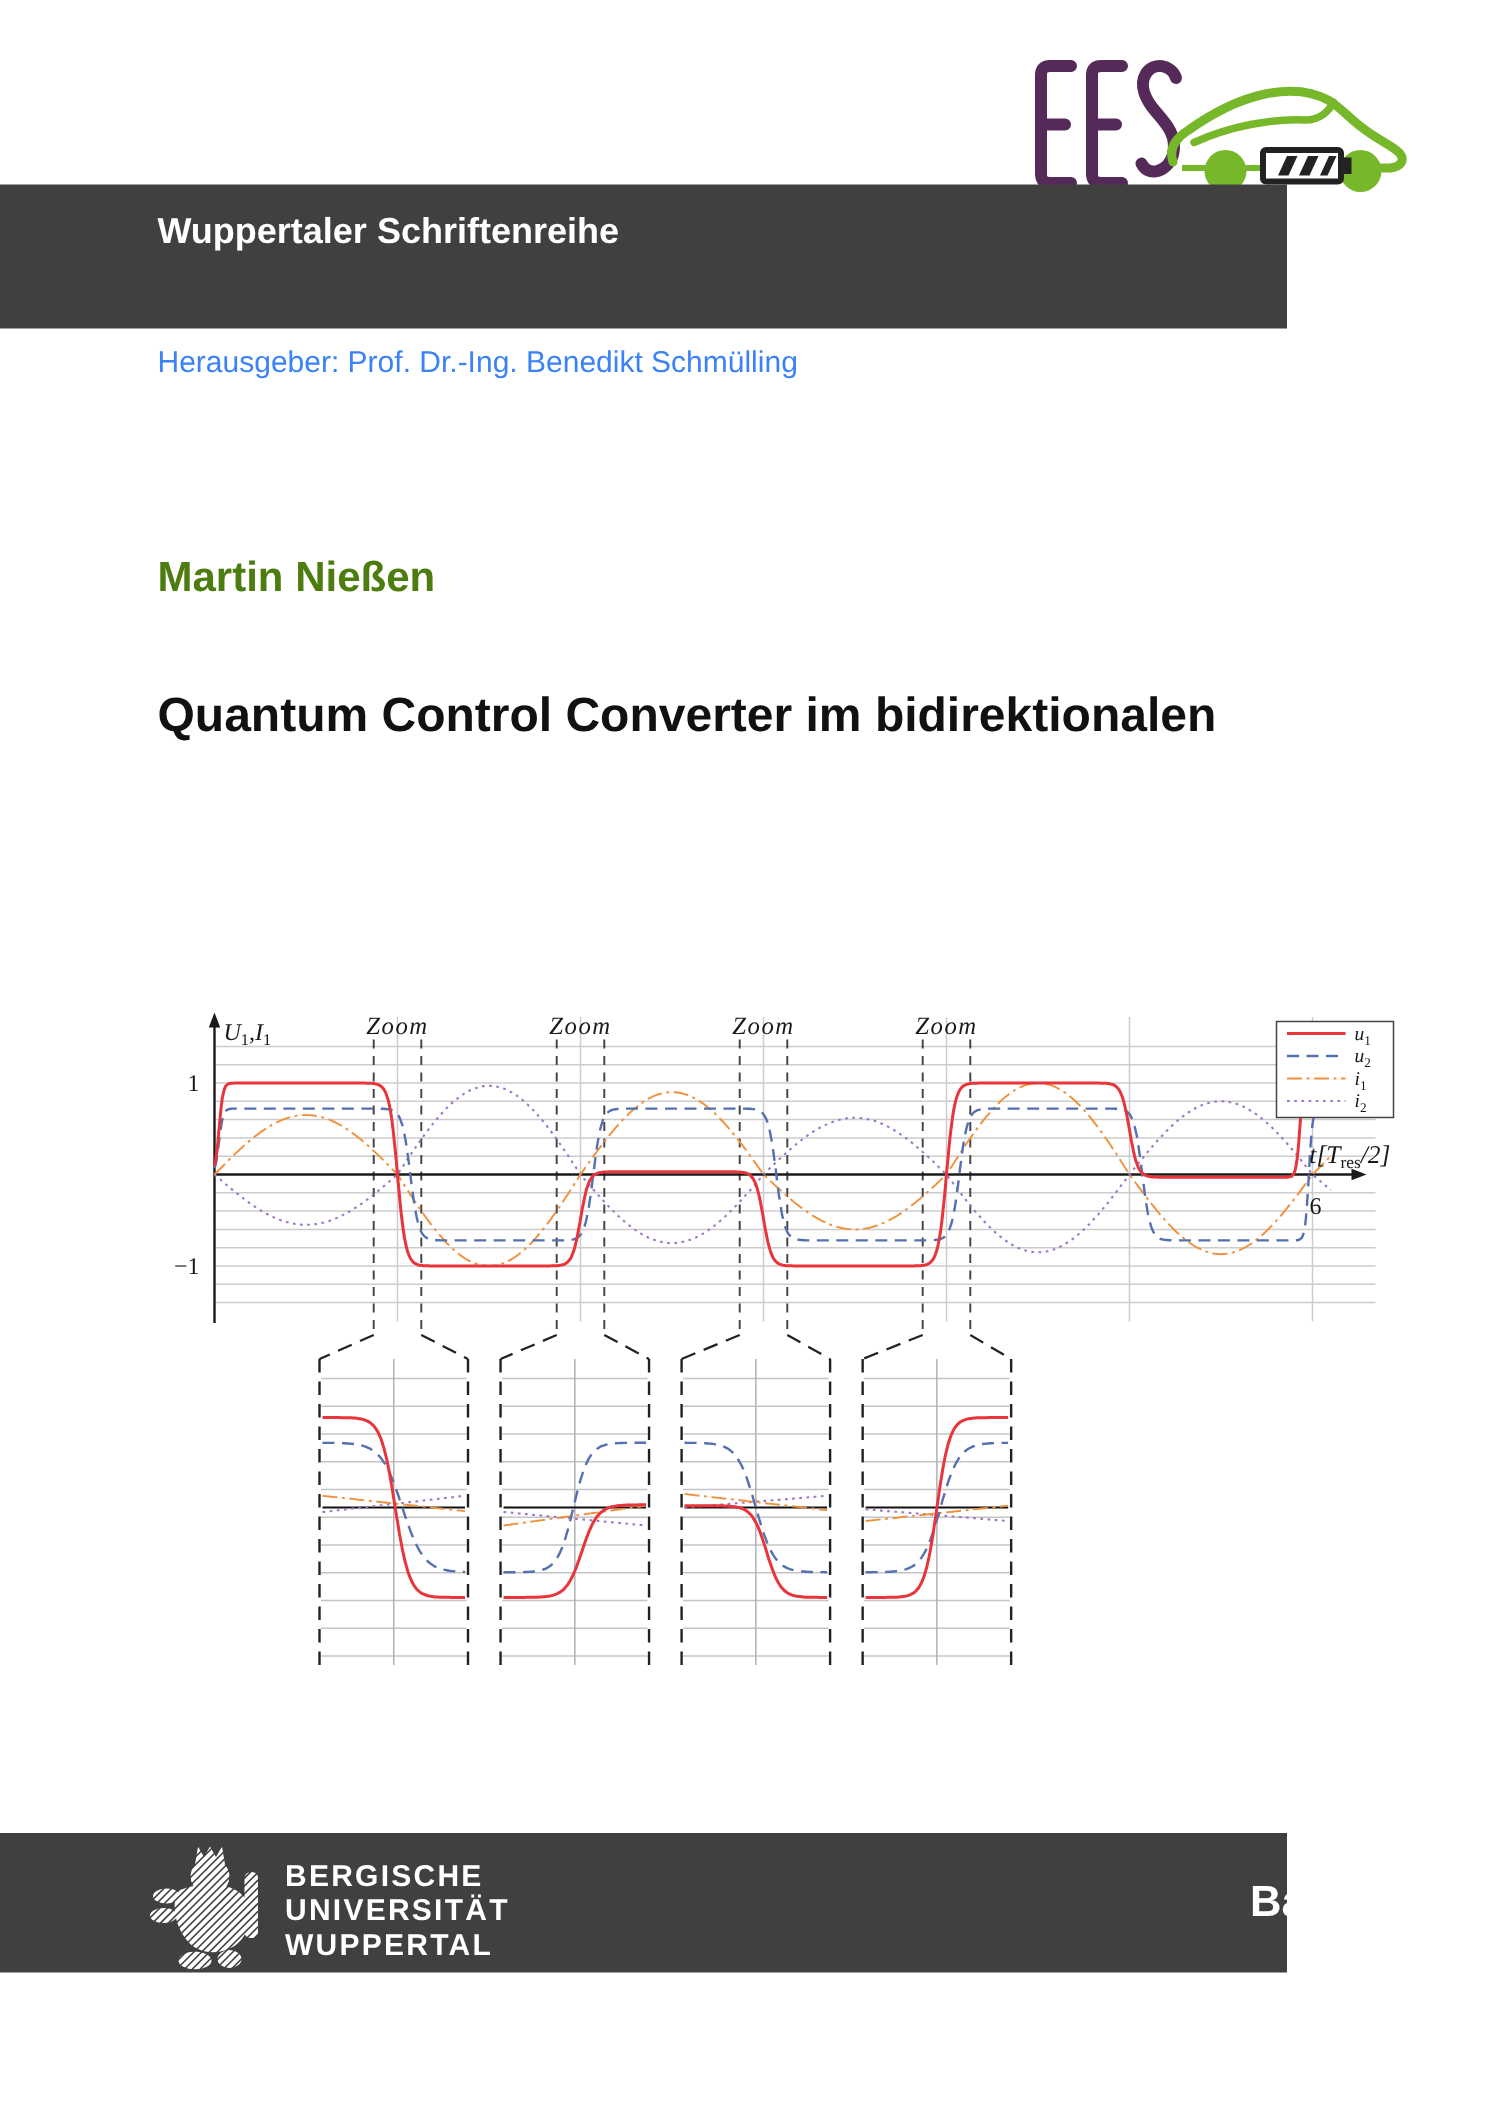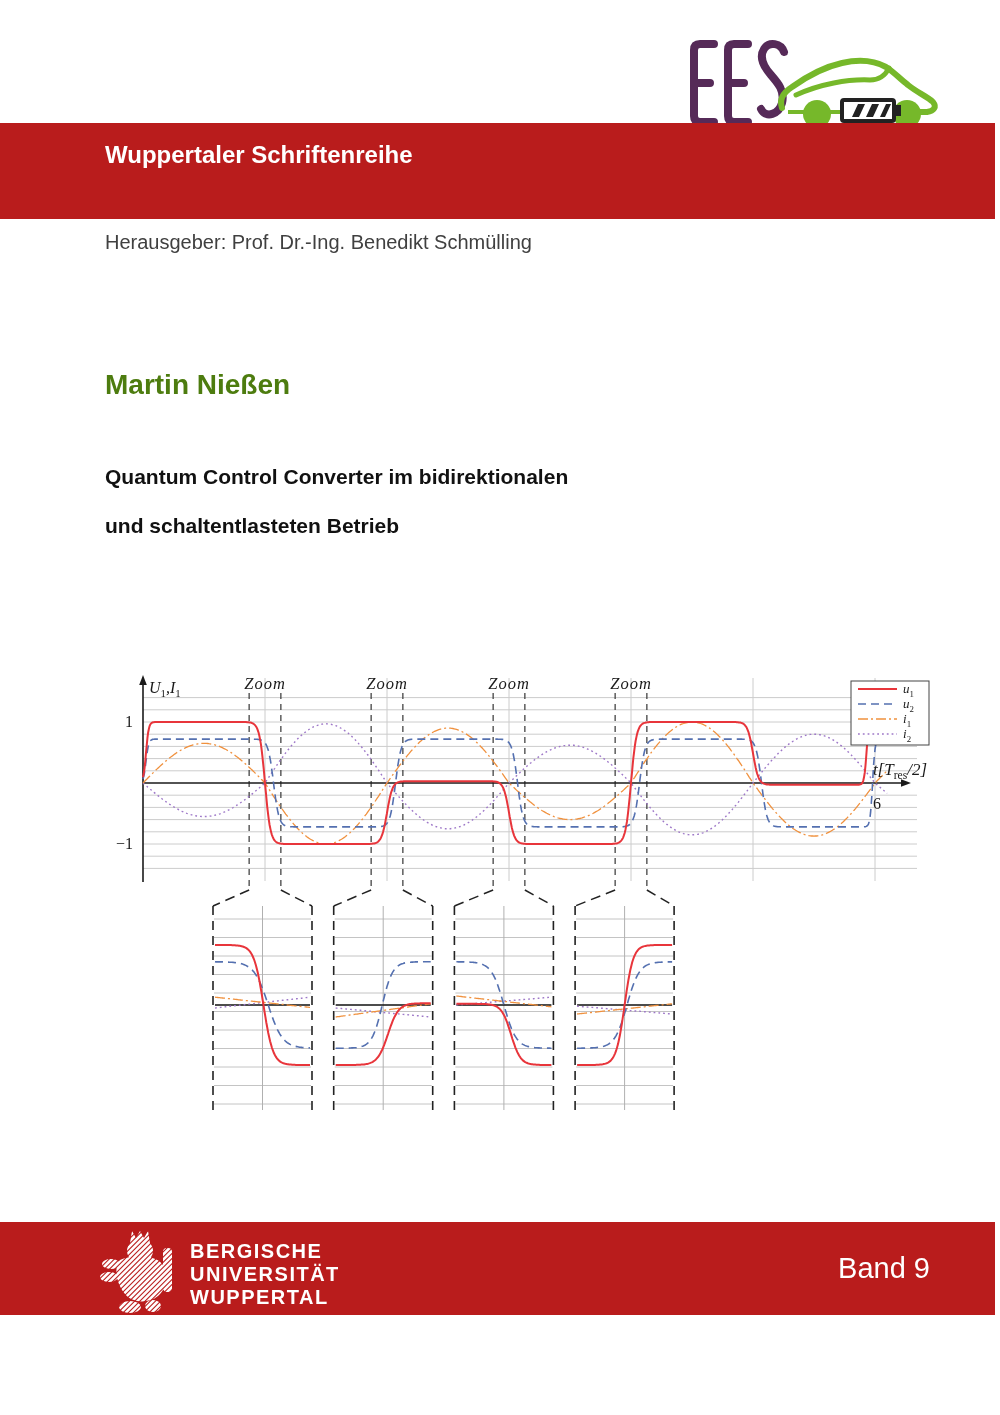--- a/index.html
+++ b/index.html
@@ -1,30 +1,30 @@
 <!DOCTYPE html>
 <html><head>
 <meta charset="utf-8">
 <style>
   html,body{margin:0;padding:0;background:#ffffff;}
   .page{position:relative;width:1000px;height:1415px;background:#ffffff;overflow:hidden;
         font-family:"Liberation Sans",sans-serif;}
-  .banner{position:absolute;left:0;width:995px;background:#b91c1c;}
+  .banner{position:absolute;left:0;width:858px;background:#404040;}
   .banner.top{top:123px;height:96px;}
   .banner.bottom{top:1222px;height:93px;}
   .banner-text{position:absolute;left:105px;top:15px;color:#ffffff;font-weight:bold;
                font-size:24px;line-height:33px;}
-  .editor{position:absolute;left:105px;top:231px;font-size:20px;color:#404040;}
+  .editor{position:absolute;left:105px;top:231px;font-size:20px;color:#3b82f6;}
   .author{position:absolute;left:105px;top:369px;font-size:28px;font-weight:bold;color:#4d7c0f;}
-  .title{position:absolute;left:105px;top:452px;font-size:21px;font-weight:bold;color:#111;
+  .title{position:absolute;left:105px;top:452px;font-size:32px;font-weight:bold;color:#111;
          line-height:49px;}
   .uni-text{position:absolute;left:190px;top:1240px;color:#ffffff;font-weight:bold;
             font-size:20px;line-height:23px;letter-spacing:1.5px;}
   .band{position:absolute;right:70px;top:1222px;height:93px;display:flex;align-items:center;
-        color:#ffffff;font-weight:normal;font-size:29px;}
+        color:#ffffff;font-weight:bold;font-size:29px;}
   .logo-ees{position:absolute;left:688px;top:38px;}
   .lion{position:absolute;left:100px;top:1230px;}
   .chart-wrap{position:absolute;left:105px;top:663px;text-decoration:underline;}
   svg text{user-select:none;}
 </style>
 </head>
 <body>
 
 <div class="page">
 
@@ -55,21 +55,20 @@
       <div>Wuppertaler Schriftenreihe</div>
     </div>
   </div>
 
   <div class="editor">Herausgeber: Prof. Dr.-Ing. Benedikt Schmülling</div>
 
   <div class="author">Martin Nießen</div>
 
   <div class="title">
     <div>Quantum Control Converter im bidirektionalen</div>
-    <div>und schaltentlasteten Betrieb</div>
   </div>
 
   <div class="chart-wrap">
     <svg id="chart" width="840" height="462" viewBox="0 0 840 462">
         <g>
           <line x1="38" y1="107.8" x2="812" y2="107.8" stroke="#cccccc" stroke-width="1"></line>
           <line x1="38" y1="132.2" x2="812" y2="132.2" stroke="#cccccc" stroke-width="1"></line>
           <line x1="38" y1="95.6" x2="812" y2="95.6" stroke="#cccccc" stroke-width="1"></line>
           <line x1="38" y1="144.4" x2="812" y2="144.4" stroke="#cccccc" stroke-width="1"></line>
           <line x1="38" y1="83.39999999999999" x2="812" y2="83.39999999999999" stroke="#cccccc" stroke-width="1"></line>

